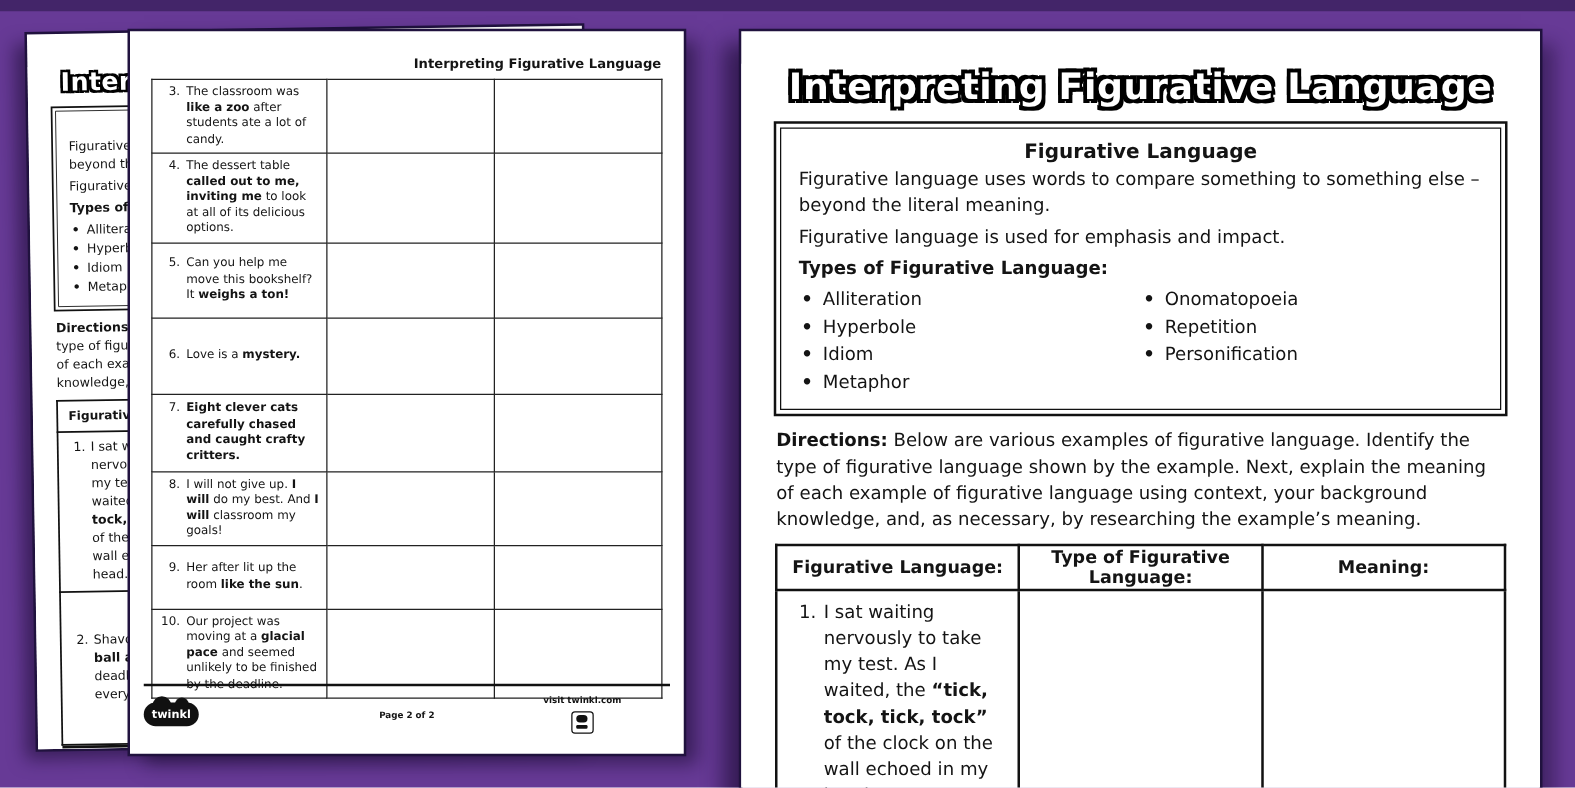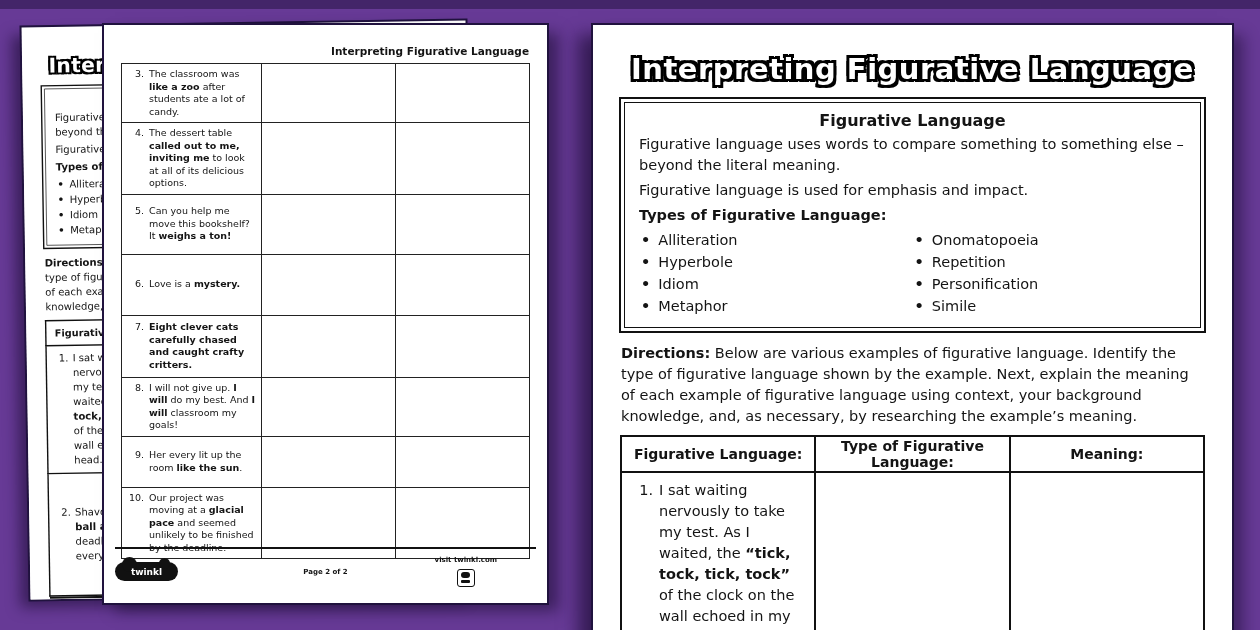--- a/index.html
+++ b/index.html
@@ -48,21 +48,21 @@
   .t1 .num{width:20px;text-align:right;margin-right:6px;font-size:14.5px;line-height:21px;flex:none;}
   .t1 .txt{font-size:14.5px;line-height:21px;}
   .p1-footer{position:absolute;top:782px;left:28px;right:28px;border-top:3px solid #111;}
 
   
   .cloud{position:relative;width:64px;height:27px;background:#111;border-radius:14px;
     display:flex;align-items:center;justify-content:center;}
   .cloud::before{content:"";position:absolute;width:22px;height:22px;background:#111;border-radius:50%;top:-8px;left:10px;}
   .cloud::after{content:"";position:absolute;width:16px;height:16px;background:#111;border-radius:50%;top:-6px;right:12px;}
   .cloud span{position:relative;color:#fff;font-weight:bold;font-size:13px;z-index:1;}
-  .cloud-sm{width:63px;height:19px;border-radius:10px;justify-content:center;}
+  .cloud-sm{width:44px;height:19px;border-radius:10px;justify-content:center;}
   .cloud-sm::before{width:15px;height:15px;top:-5px;left:7px;}
   .cloud-sm::after{width:11px;height:11px;top:-4px;right:8px;}
   .cloud-sm span{font-size:9px;}
 
   
   .p2-header{position:absolute;top:20px;right:18px;font-size:10.5px;font-weight:bold;}
   .t2{position:absolute;top:38px;left:17px;border-collapse:collapse;table-layout:fixed;width:408px;}
   .t2 td{border:1.7px solid #222;vertical-align:middle;padding:0;}
   .t2 col.c1{width:140px;}.t2 col.c2{width:134px;}.t2 col.c3{width:134px;}
   .t2 tr.r3 td{height:55px;}.t2 tr.r4 td{height:60px;}.t2 tr.r5 td{height:59px;}
@@ -218,21 +218,21 @@
               <div class="txt"><span>I will not give up. </span><b>I will</b><span> do my best. And </span><b>I will</b><span> classroom my goals!</span></div>
             </div>
           </td>
       <td></td>
           <td></td>
     </tr>
     <tr class="r9">
       <td>
             <div class="cellflex">
               <span class="num">9.</span>
-              <div class="txt"><span>Her every lit up the room </span><b>like the sun</b><span>.</span></div>
+              <div class="txt"><span>Her after lit up the room </span><b>like the sun</b><span>.</span></div>
             </div>
           </td>
       <td></td>
           <td></td>
     </tr>
     <tr class="r10">
       <td>
             <div class="cellflex">
               <span class="num">10.</span>
               <div class="txt"><span>Our project was moving at a </span><b>glacial pace</b><span> and seemed unlikely to be finished by the deadline.</span></div>
@@ -273,21 +273,20 @@
           <ul class="tcol">
             <li><span class="blt">•</span><span>Alliteration</span></li>
             <li><span class="blt">•</span><span>Hyperbole</span></li>
             <li><span class="blt">•</span><span>Idiom</span></li>
             <li><span class="blt">•</span><span>Metaphor</span></li>
           </ul>
           <ul class="tcol">
             <li><span class="blt">•</span><span>Onomatopoeia</span></li>
             <li><span class="blt">•</span><span>Repetition</span></li>
             <li><span class="blt">•</span><span>Personification</span></li>
-            <li><span class="blt">•</span><span>Simile</span></li>
           </ul>
         </div>
       </div>
     </div>
     <p class="dirs"><b>Directions:</b><span> Below are various examples of figurative language. Identify the type of figurative language shown by the example. Next, explain the meaning of each example of figurative language using context, your background knowledge, and, as necessary, by researching the example’s meaning.</span></p>
     <table class="t1">
       <tbody>
           <tr>
         <th>Figurative Language:</th>
         <th>Type of Figurative Language:</th>

